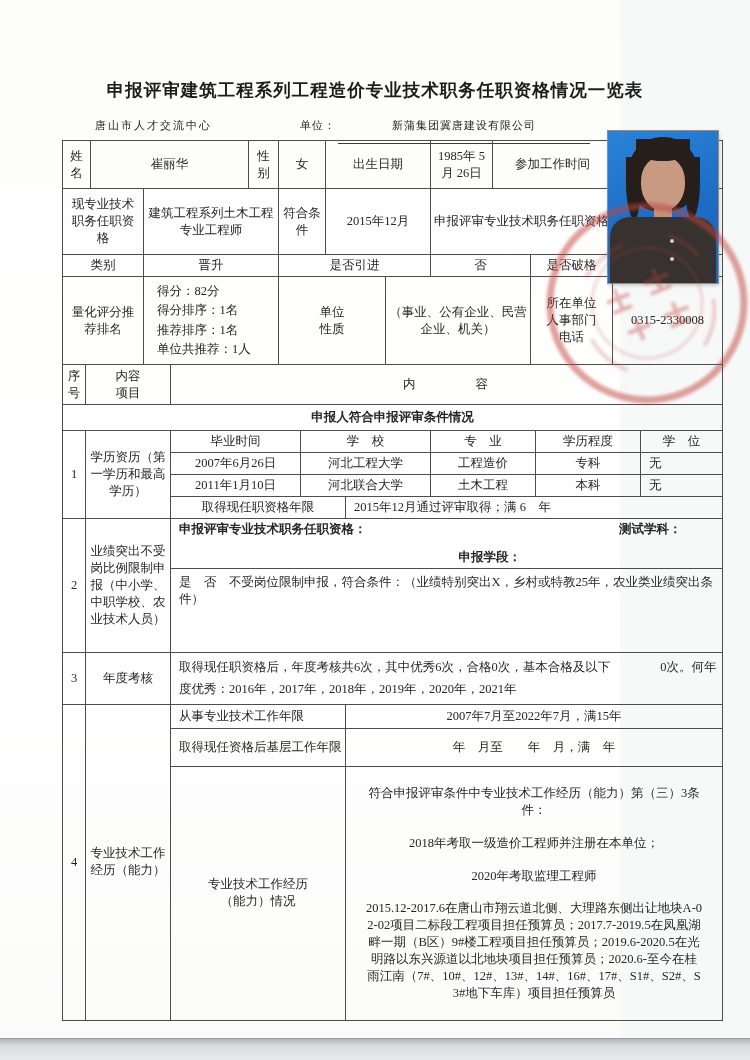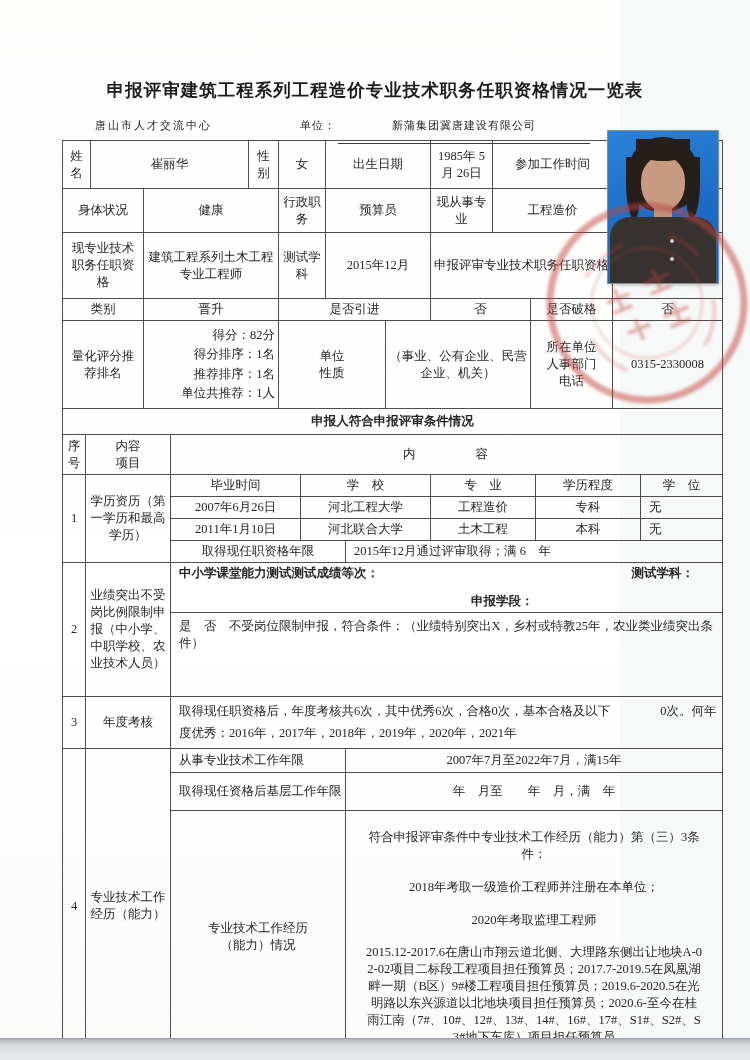--- a/index.html
+++ b/index.html
@@ -38,21 +38,21 @@
     border:1px solid #4d4d4d;
     font-size:12.5px;line-height:1.35;
     text-align:center;vertical-align:middle;
     padding:2px 3px;box-sizing:border-box;color:#262626;
     overflow:hidden;word-break:break-all;
   }
   .band td.left{text-align:left;padding-left:8px;}
   .band td.topleft{text-align:left;vertical-align:top;padding:5px 8px;}
   .band td.bold{font-weight:bold;}
   .wide-head{letter-spacing:2px;}
-  .score-cell div{line-height:1.55;text-align:right;padding-left:10px;}
+  .score-cell div{line-height:1.55;text-align:left;padding-left:10px;}
   .test-line{display:flex;justify-content:flex-start;gap:0;font-weight:bold;text-align:left;}
   .test-line span{white-space:nowrap;}
   .test-line .gap1{margin-left:92px;margin-top:28px;}
   .test-line .gap2{margin-left:98px;}
   .exp-cell{text-align:left;vertical-align:top;padding:8px 10px;line-height:2.05;}
   .exp-cell div{margin:16px;}
   
   .photo{
     position:absolute;left:608px;top:131px;width:110px;height:152px;
     background:linear-gradient(160deg,#2a83d8 0%,#1d6cc4 55%,#1a63b6 100%);
@@ -103,47 +103,38 @@
           <tr style="height:48px">
         <td>姓名</td>
         <td colspan="3">崔丽华</td>
         <td>性别</td>
         <td>女</td>
         <td>出生日期</td>
         <td>1985年 5月 26日</td>
         <td>参加工作时间</td>
         <td>2007年7月</td>
       </tr>
-      <tr style="height:44px">
-        <td colspan="2">身体状况</td>
-        <td colspan="3">健康</td>
-        <td>行政职务</td>
-        <td>预算员</td>
-        <td>现从事专业</td>
-        <td>工程造价</td>
-        <td></td>
-      </tr>
     </tbody>
       </table>
 
     <table class="band">
       <colgroup>
           <col style="width:81px">
           <col style="width:135px">
           <col style="width:47px">
           <col style="width:105px">
           <col style="width:100px">
           <col style="width:82px">
           <col style="width:110px">
         </colgroup>
       <tbody>
           <tr style="height:66px">
         <td>现专业技术职务任职资格</td>
         <td>建筑工程系列土木工程专业工程师</td>
-        <td>测试学科</td>
+        <td>符合条件</td>
         <td>2015年12月</td>
         <td colspan="2">申报评审专业技术职务任职资格</td>
         <td class="left">建筑工程系列高级工程师</td>
       </tr>
       <tr style="height:22px">
         <td>类别</td>
         <td>晋升</td>
         <td colspan="2">是否引进</td>
         <td>否</td>
         <td>是否破格</td>
@@ -173,40 +164,40 @@
         <td><span style="display:inline-block;width:34px">单位性质</span></td>
         <td>（事业、公有企业、民营企业、机关）</td>
         <td><span style="display:inline-block;width:60px">所在单位人事部门电话</span></td>
         <td>0315-2330008</td>
       </tr>
     </tbody>
       </table>
 
     <table class="band">
       <colgroup>
-          <col style="width:660px">
-        </colgroup>
-      <tbody>
-          <tr style="height:26px">
-        <td class="bold">申报人符合申报评审条件情况</td>
-      </tr>
-    </tbody>
-      </table>
-
-    <table class="band">
-      <colgroup>
           <col style="width:23px">
           <col style="width:85px">
           <col style="width:552px">
         </colgroup>
       <tbody>
           <tr style="height:40px">
         <td>序号</td>
         <td><span style="display:inline-block;width:34px">内容项目</span></td>
         <td class="wide-head">内　　　　容</td>
+      </tr>
+    </tbody>
+      </table>
+
+    <table class="band">
+      <colgroup>
+          <col style="width:660px">
+        </colgroup>
+      <tbody>
+          <tr style="height:26px">
+        <td class="bold">申报人符合申报评审条件情况</td>
       </tr>
     </tbody>
       </table>
 
     <table class="band">
       <colgroup>
           <col style="width:23px">
           <col style="width:85px">
           <col style="width:130px">
           <col style="width:45px">
@@ -251,21 +242,21 @@
           <col style="width:23px">
           <col style="width:85px">
           <col style="width:552px">
         </colgroup>
       <tbody>
           <tr style="height:24px">
         <td rowspan="2">2</td>
         <td rowspan="2">业绩突出不受岗比例限制申报（中小学、中职学校、农业技术人员）</td>
         <td class="left">
           <div class="test-line">
-            <span>中小学课堂能力测试测试成绩等次：</span>
+            <span>申报评审专业技术职务任职资格：</span>
             <span class="gap1">申报学段：</span>
             <span class="gap2">测试学科：</span>
           </div>
         </td>
       </tr>
       <tr style="height:84px">
         <td class="topleft">是　否　不受岗位限制申报，符合条件：（业绩特别突出X，乡村或特教25年，农业类业绩突出条件）</td>
       </tr>
     </tbody>
       </table>

